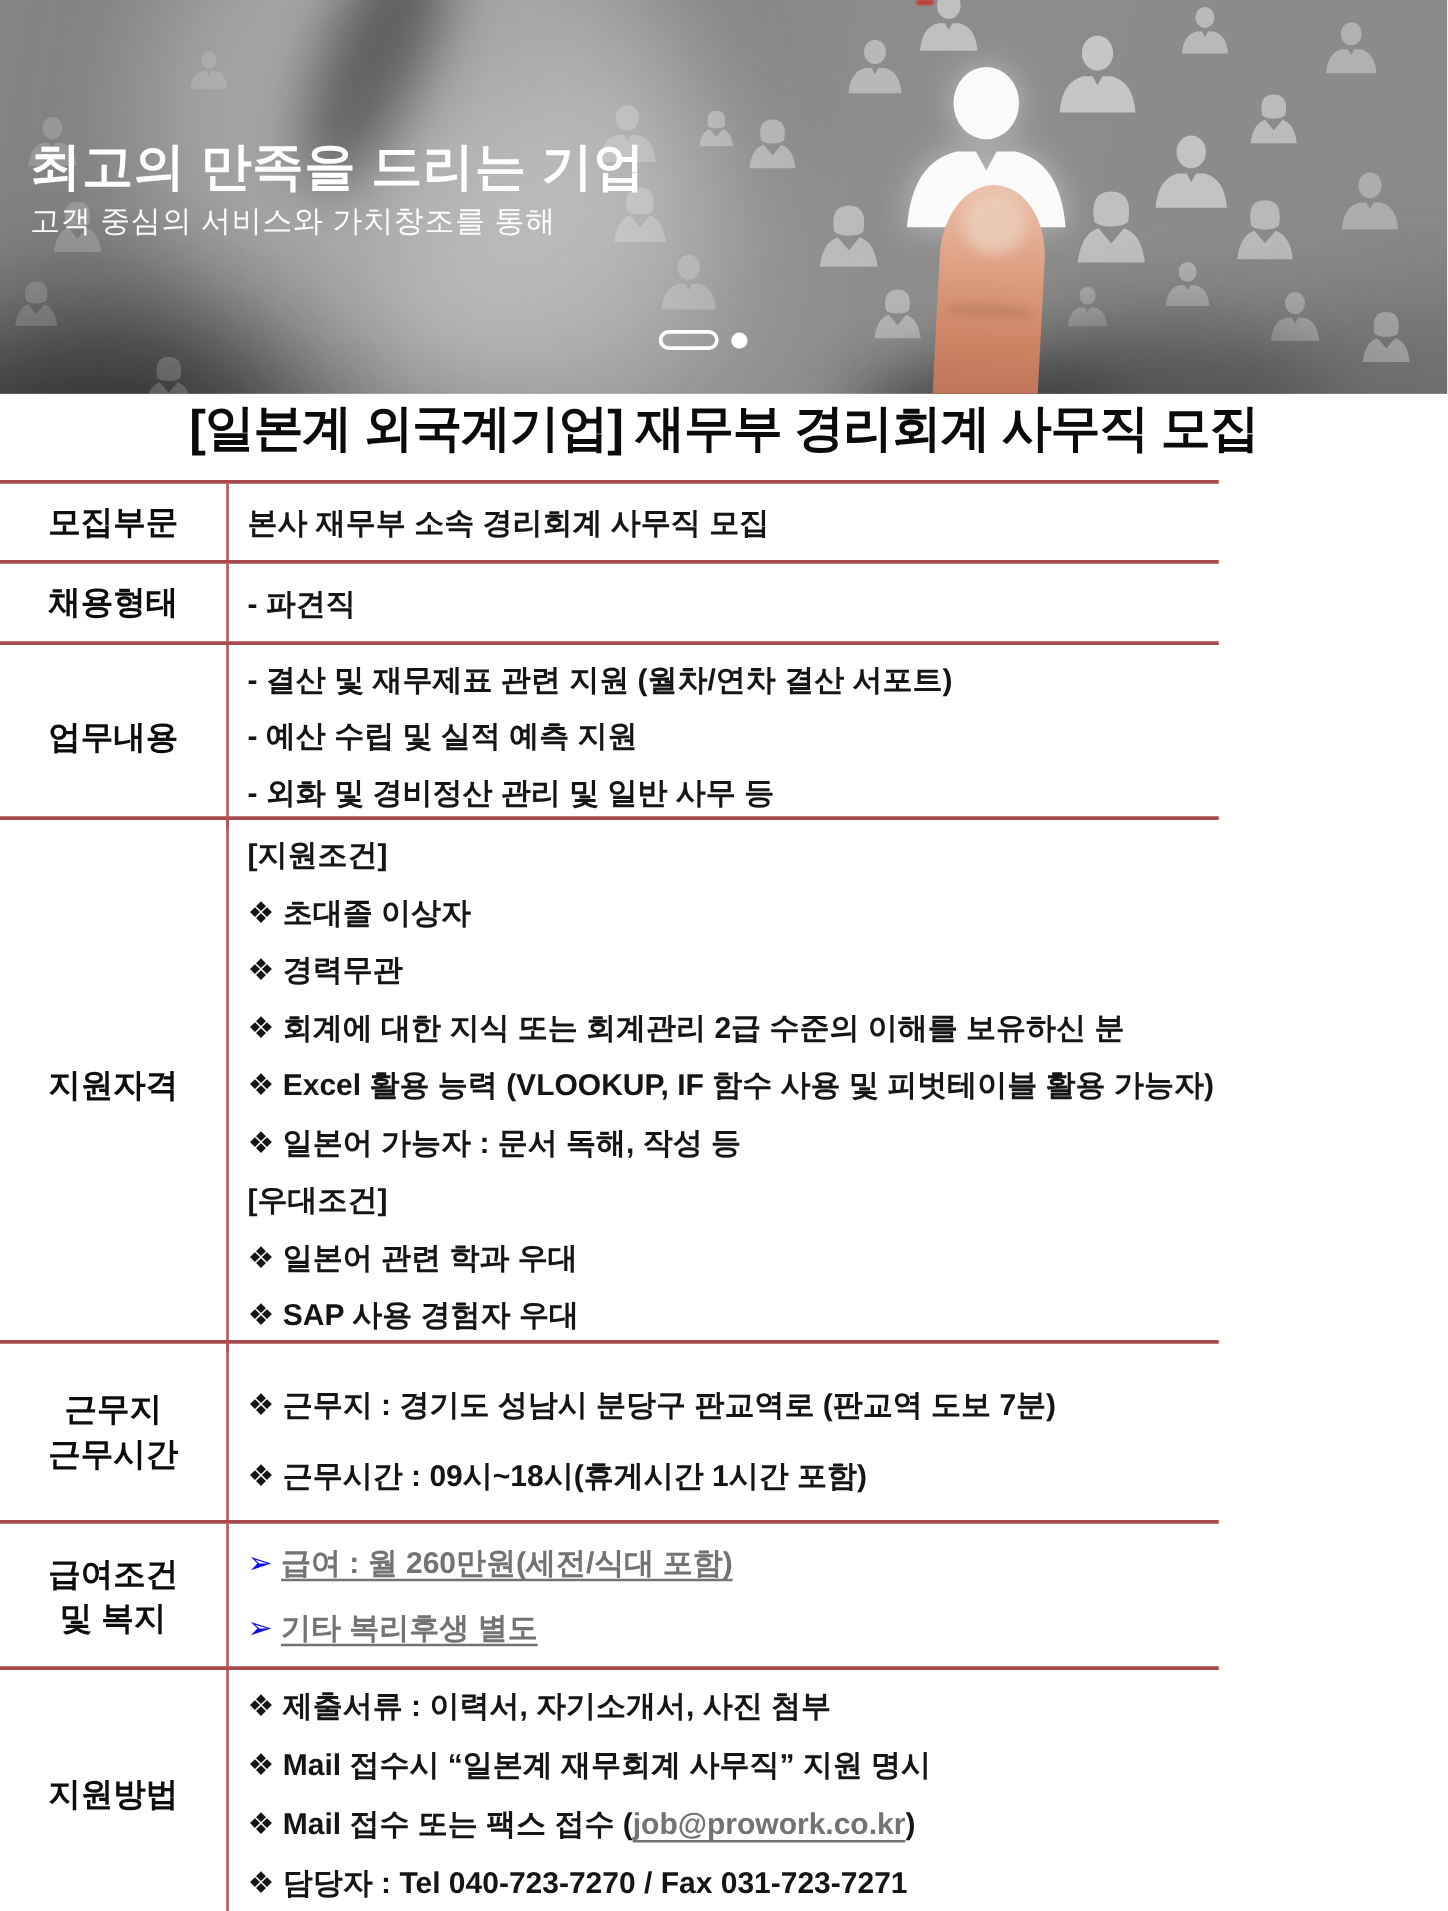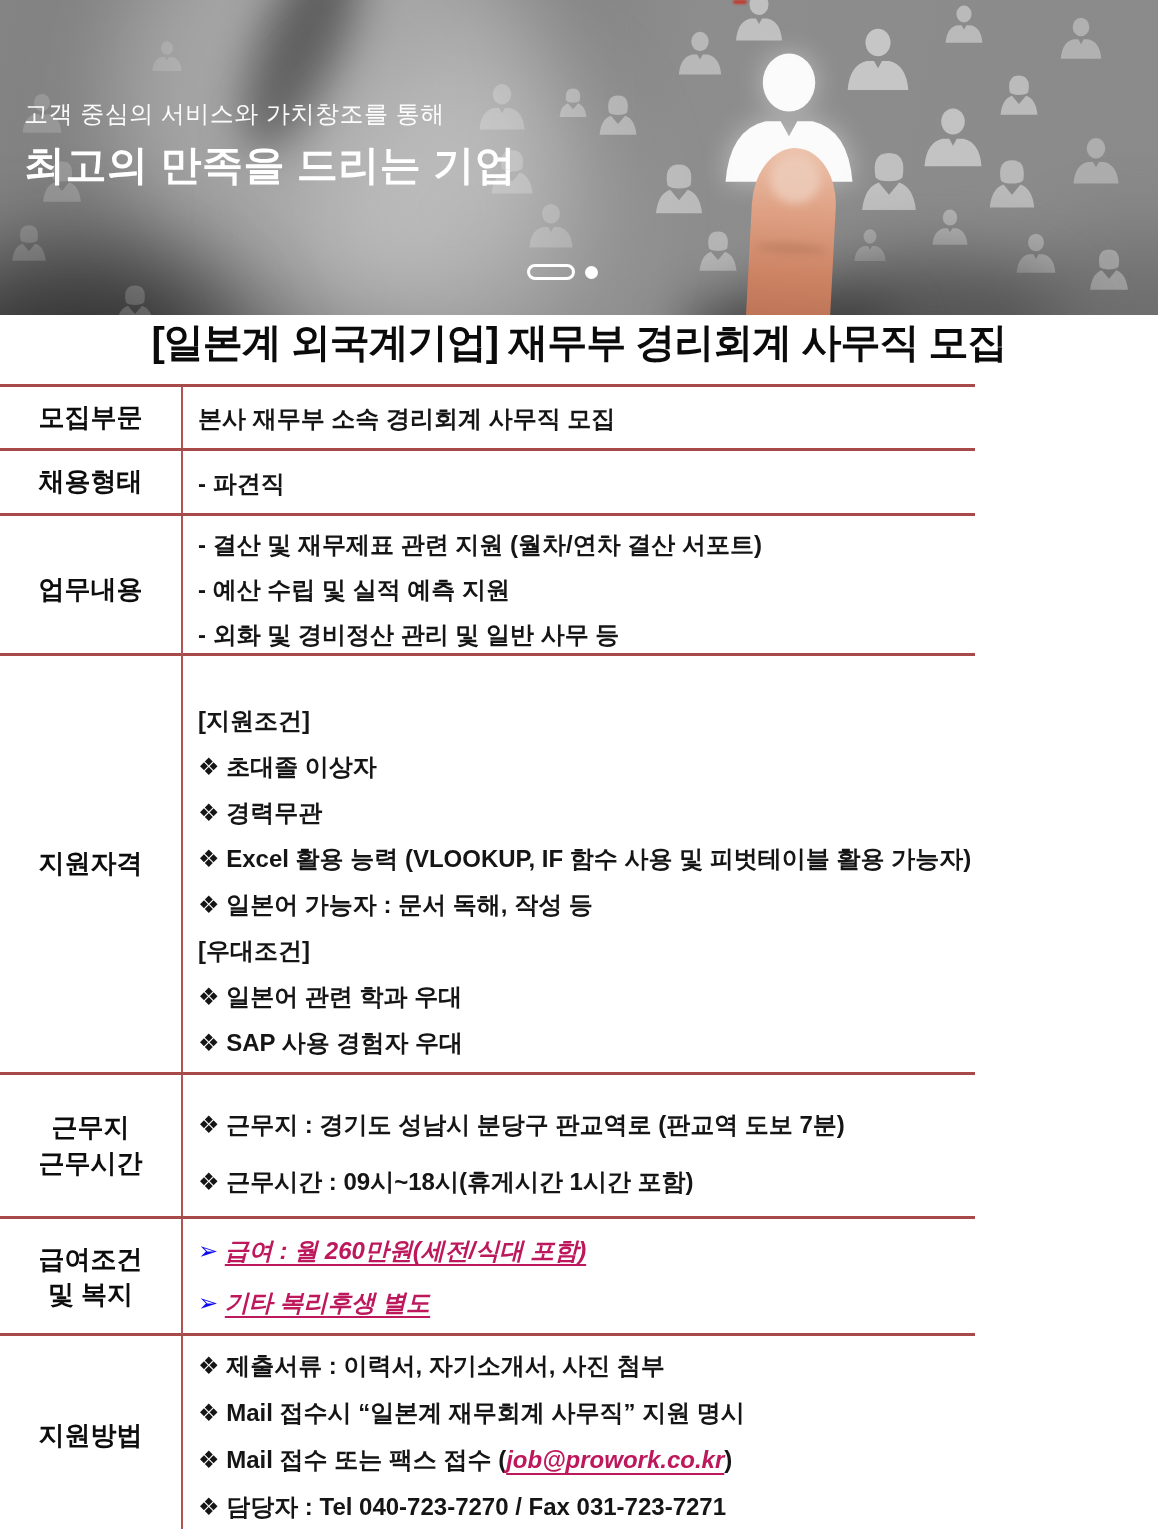--- a/index.html
+++ b/index.html
@@ -47,21 +47,21 @@
   
   #job-table { width:975px; }
   .t-row { display:grid; grid-template-columns:183px 975px; border-top:3px solid #a84a4a; }
   .t-label { border-right:2px solid #b25353; display:flex; flex-direction:column;
              align-items:center; justify-content:center; font-size:26px; font-weight:700;
              color:#0d0d0d; line-height:1.35; text-align:center; }
   .t-content { padding:6px 8px 6px 15px; display:flex; flex-direction:column; justify-content:flex-end; }
   .t-line { font-size:24px; font-weight:700; color:#151515; line-height:46px; }
   .seg { color:#151515; }
   .seg.arrow { color:#0b0bee; text-decoration:none; }
-  .seg.link  { color:#be185d; text-decoration:underline; text-decoration-thickness:2px; text-underline-offset:5px;font-style:italic; }
+  .seg.link  { color:#737373; text-decoration:underline; text-decoration-thickness:2px; text-underline-offset:5px; }
   a.seg.link { cursor:pointer; }
 </style>
 </head>
 <body>
 
 <svg width="0" height="0" style="position:absolute" aria-hidden="true">
   <symbol id="p-m" viewBox="0 0 100 100">
     <ellipse cx="50" cy="25" rx="19" ry="21"></ellipse>
     <path d="M4 97 Q7 59 33 53 L44 53 L50 64 L56 53 L67 53 Q93 59 96 97 Z"></path>
   </symbol>
@@ -168,22 +168,22 @@
     <svg id="hero-main-person" class="p-icon" style="left:698px;top:48px;width:182px;height:138px;fill:rgba(255,255,255,.95);">
       <use href="#p-m"></use>
     </svg>
 
     <div id="finger">
       <div class="nail"></div>
       <div class="crease"></div>
     </div>
 
     <div id="hero-text">
+      <div id="hero-headline">최고의 만족을 드리는 기업</div>
       <div id="hero-tagline">고객 중심의 서비스와 가치창조를 통해</div>
-      <div id="hero-headline">최고의 만족을 드리는 기업</div>
     </div>
 
     <div id="carousel">
       <div class="pill"></div>
       <div class="dot"></div>
     </div>
   </div>
 
   <div id="title-band">
     <div id="page-title">[일본계 외국계기업] 재무부 경리회계 사무직 모집</div>
@@ -217,20 +217,21 @@
         </div>
       </div>
       <div class="t-row" style="height: 419px;">
         <div class="t-label">
           <div>지원자격</div>
         </div>
         <div class="t-content">
           <div class="t-line" style="line-height: 46px;"><span class="seg">[지원조건]</span></div>
           <div class="t-line" style="line-height: 46px;"><span class="seg">❖ 초대졸 이상자</span></div>
           <div class="t-line" style="line-height: 46px;"><span class="seg">❖ 경력무관</span></div>
+          <div class="t-line" style="line-height: 46px;"><span class="seg">❖ 회계에 대한 지식 또는 회계관리 2급 수준의 이해를 보유하신 분</span></div>
           <div class="t-line" style="line-height: 46px;"><span class="seg">❖ Excel 활용 능력 (VLOOKUP, IF 함수 사용 및 피벗테이블 활용 가능자)</span></div>
           <div class="t-line" style="line-height: 46px;"><span class="seg">❖ 일본어 가능자 : 문서 독해, 작성 등</span></div>
           <div class="t-line" style="line-height: 46px;"><span class="seg">[우대조건]</span></div>
           <div class="t-line" style="line-height: 46px;"><span class="seg">❖ 일본어 관련 학과 우대</span></div>
           <div class="t-line" style="line-height: 46px;"><span class="seg">❖ SAP 사용 경험자 우대</span></div>
         </div>
       </div>
       <div class="t-row" style="height: 144px;">
         <div class="t-label">
           <div>근무지</div>

